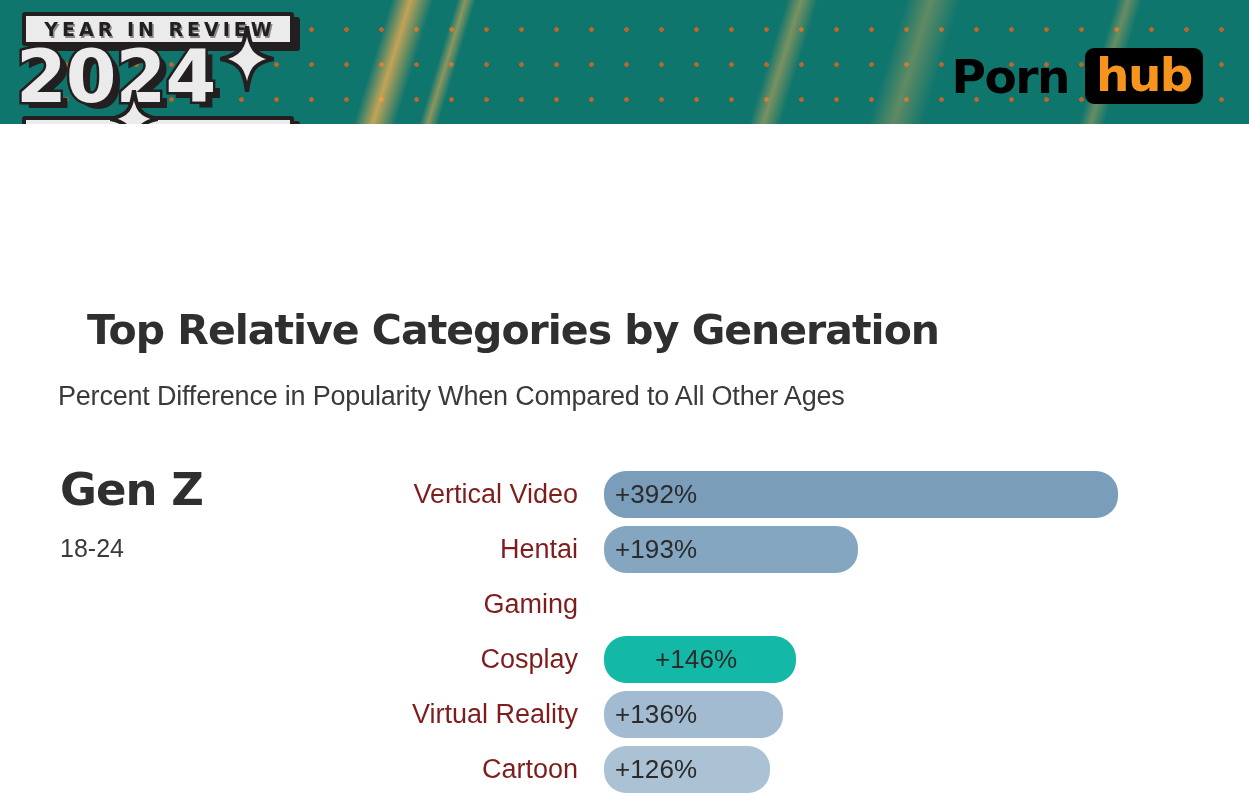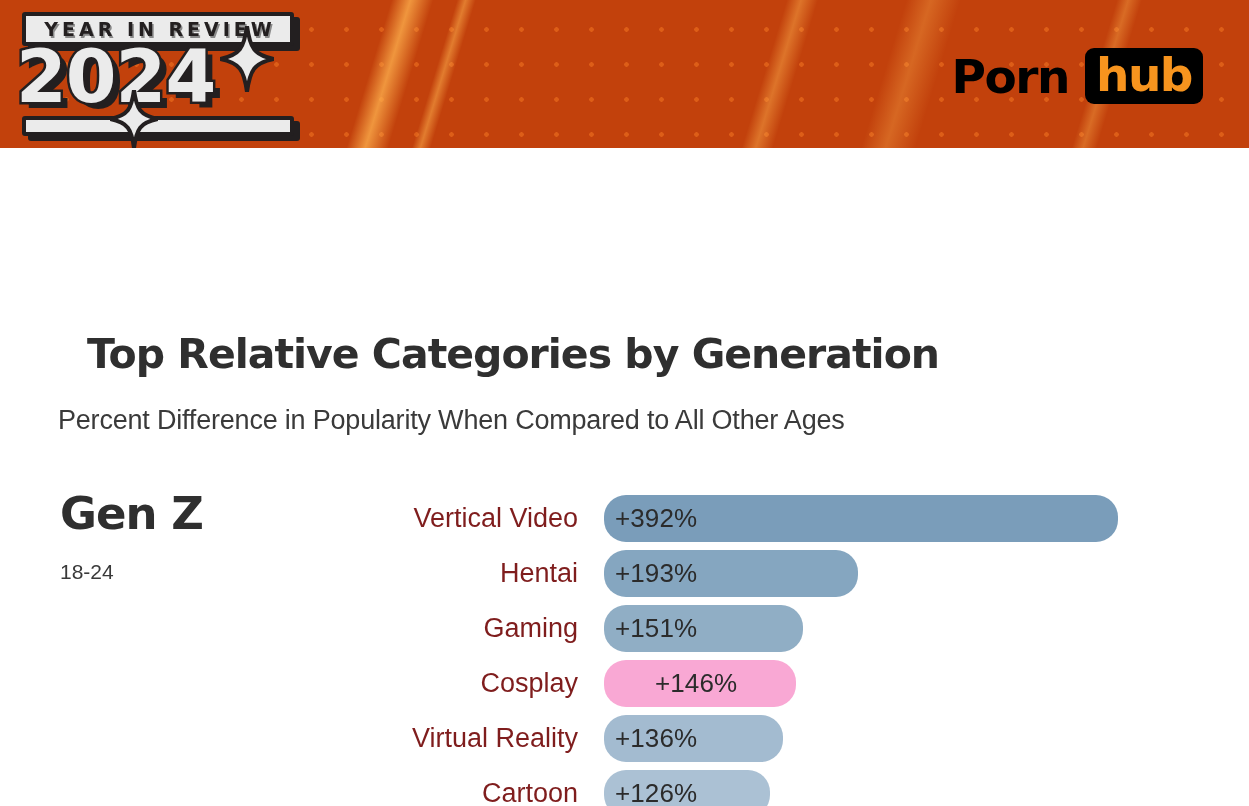--- a/index.html
+++ b/index.html
@@ -8,22 +8,22 @@
     background:#ffffff;
     font-family:"Liberation Sans", sans-serif;
     color:#2b2b2b;
     overflow:hidden;
   }
 
   
   .banner{
     position:relative;
     width:1249px;
-    height:148px;
-    background:#c2410c;
+    height:124px;
+    background:#0f766e;
     overflow:hidden;
   }
   .banner-dots{
     position:absolute; inset:0;
     background-image:radial-gradient(circle, #e2631a 2.1px, rgba(226,99,26,0) 2.4px);
     background-size:35px 35px;
     background-position:14px 12px;
     opacity:.85;
     pointer-events:none;
   }
@@ -144,21 +144,21 @@
   .gen-name{
     font-family:"DejaVu Sans", sans-serif;
     font-weight:bold;
     font-size:45px;
     letter-spacing:-1px;
     color:#2f2f2f;
     line-height:52px;
   }
   .gen-range{
     margin-top:14px;
-    font-size:21px;
+    font-size:25px;
     font-weight:400;
     color:#3a3a3a;
     line-height:36px;
   }
 
   
   .chart{
     position:absolute;
     left:0; top:347px;
     width:1249px;
@@ -251,27 +251,24 @@
         </div>
       </div>
       <div class="row">
         <div class="row-label">Hentai</div>
         <div class="row-bar" style="width: 254px; background: rgb(133, 166, 192);">
           <span class="row-value">+193%</span>
         </div>
       </div>
       <div class="row">
         <div class="row-label">Gaming</div>
-        <div class="row-bar" style="width: 199px; background: rgb(144, 174, 197);">
-          <span class="row-value">+151%</span>
-        </div>
       </div>
       <div class="row">
         <div class="row-label">Cosplay</div>
-        <div class="row-bar" style="width: 192px; background: #f9a8d4; padding-left: 40px;">
+        <div class="row-bar" style="width: 192px; background: #14b8a6; padding-left: 40px;">
           <span class="row-value">+146%</span>
         </div>
       </div>
       <div class="row">
         <div class="row-label">Virtual Reality</div>
         <div class="row-bar" style="width: 179px; background: rgb(163, 187, 208);">
           <span class="row-value">+136%</span>
         </div>
       </div>
       <div class="row">

